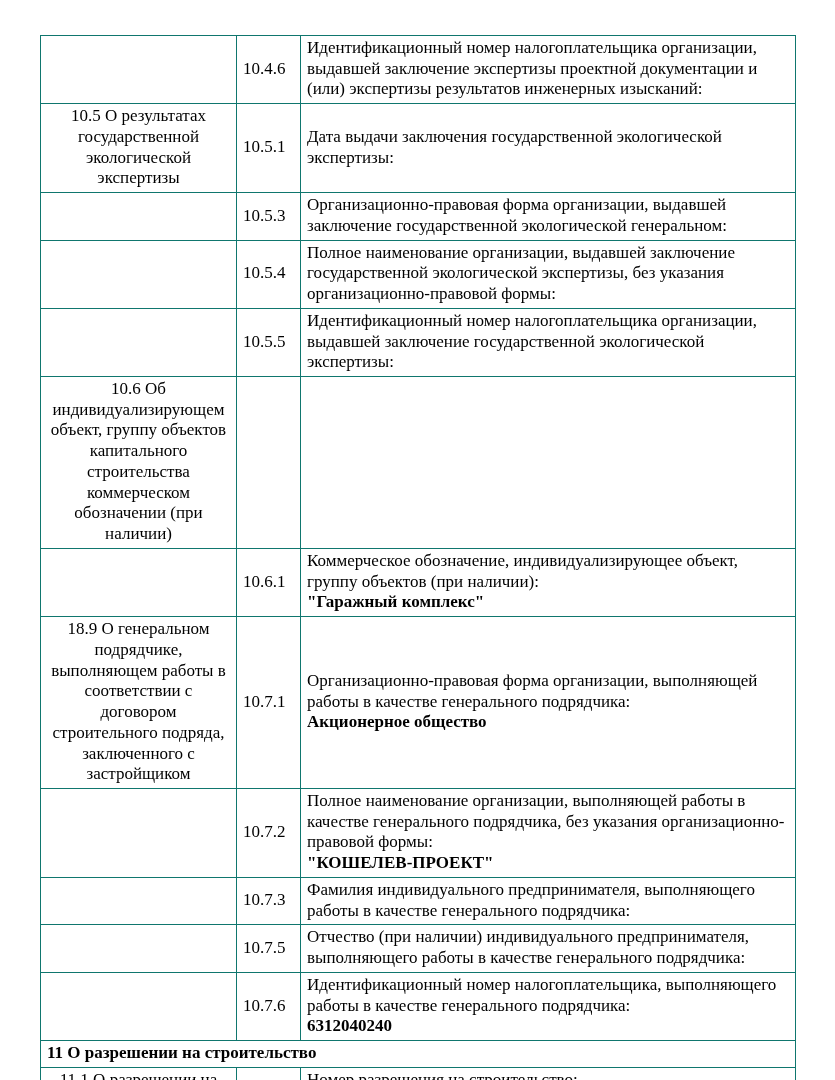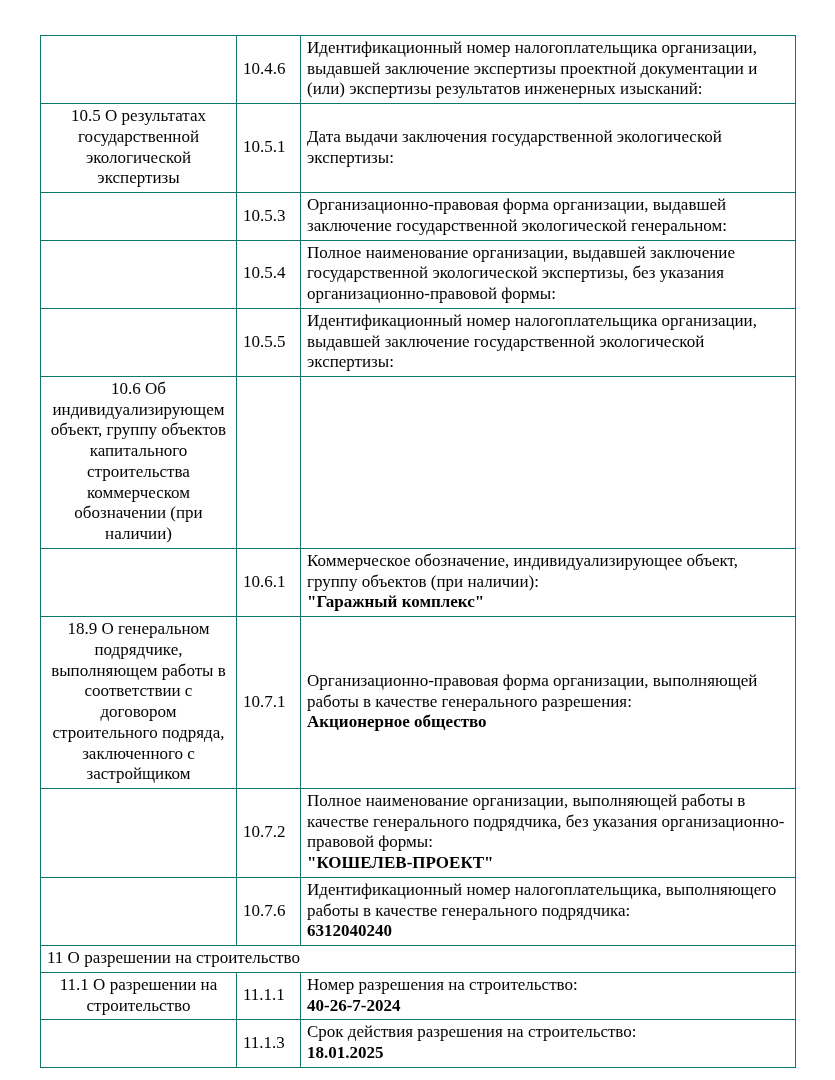--- a/index.html
+++ b/index.html
@@ -25,21 +25,21 @@
   table.doc-table td {
     border: 1px solid #0f766e;
     font-size: 17px;
     line-height: 1.22;
     padding: 2px 6px 3px 6px;
     word-wrap: break-word;
   }
   td.c1 { vertical-align: top; text-align: center; }
   td.c2 { vertical-align: middle; }
   td.c3 { vertical-align: middle; }
-  td.section-cell { vertical-align: middle; }
+  td.section-cell { vertical-align: middle; font-weight: bold; }
   .bold { font-weight: bold; }
   td.tall { height: 104px; }
 </style>
 </head>
 <body>
 
 <div class="page">
   <table class="doc-table">
     <colgroup>
       <col style="width:196px">
@@ -109,36 +109,52 @@
         <td class="c3">
           <div>Коммерческое обозначение, индивидуализирующее объект, группу объектов (при наличии):</div>
           <div class="bold">"Гаражный комплекс"</div>
         </td>
       </tr>
 
       <tr>
         <td class="c1">18.9 О генеральном подрядчике, выполняющем работы в соответствии с договором строительного подряда, заключенного с застройщиком</td>
         <td class="c2">10.7.1</td>
         <td class="c3">
-          <div>Организационно-правовая форма организации, выполняющей работы в качестве генерального разрешения:</div>
+          <div>Организационно-правовая форма организации, выполняющей работы в качестве генерального подрядчика:</div>
           <div class="bold">Акционерное общество</div>
         </td>
       </tr>
 
       <tr>
         <td class="c1"></td>
         <td class="c2">10.7.2</td>
         <td class="c3">
           <div>Полное наименование организации, выполняющей работы в качестве генерального подрядчика, без указания организационно-правовой формы:</div>
           <div class="bold">"КОШЕЛЕВ-ПРОЕКТ"</div>
         </td>
       </tr>
 
+      <tr>
+        <td class="c1"></td>
+        <td class="c2">10.7.3</td>
+        <td class="c3">
+          <div>Фамилия индивидуального предпринимателя, выполняющего работы в качестве генерального подрядчика:</div>
+          <div class="bold"></div>
+        </td>
+      </tr>
 
 
+      <tr>
+        <td class="c1"></td>
+        <td class="c2">10.7.5</td>
+        <td class="c3">
+          <div>Отчество (при наличии) индивидуального предпринимателя, выполняющего работы в качестве генерального подрядчика:</div>
+          <div class="bold"></div>
+        </td>
+      </tr>
 
       <tr>
         <td class="c1"></td>
         <td class="c2">10.7.6</td>
         <td class="c3">
           <div>Идентификационный номер налогоплательщика, выполняющего работы в качестве генерального подрядчика:</div>
           <div class="bold">6312040240</div>
         </td>
       </tr>
 

